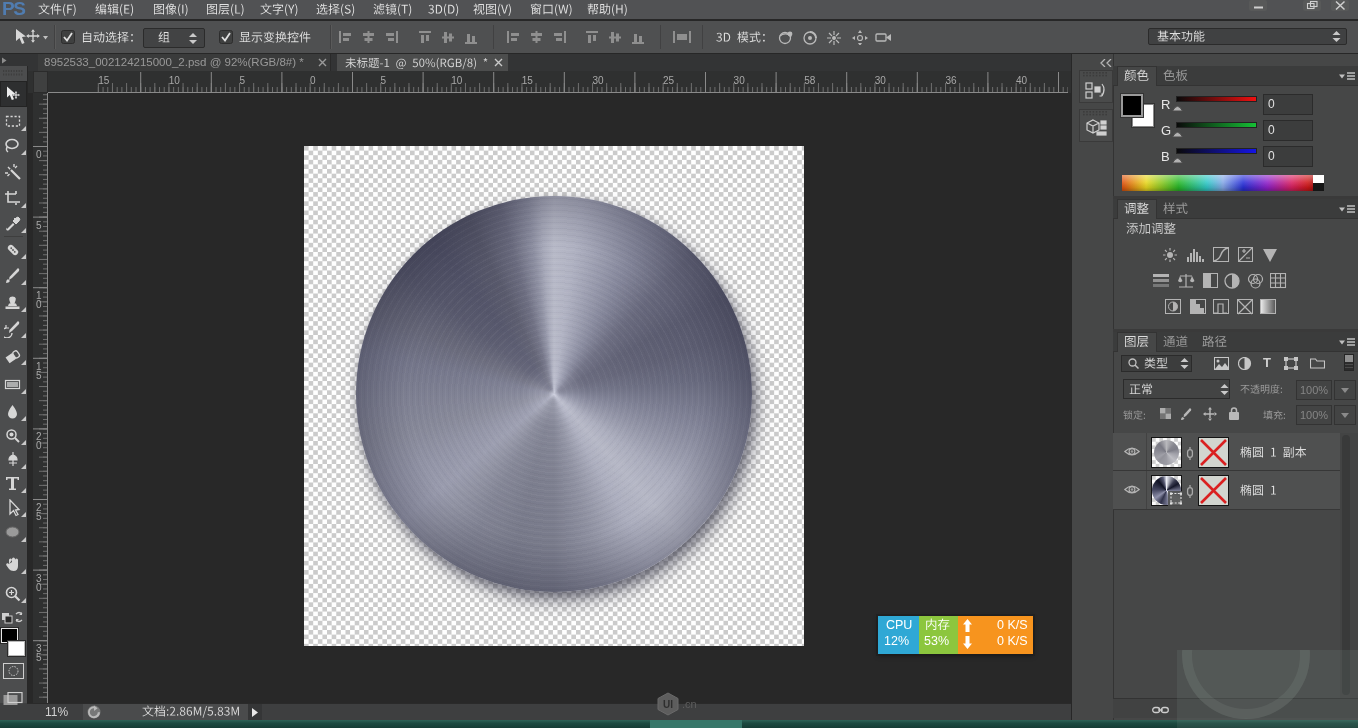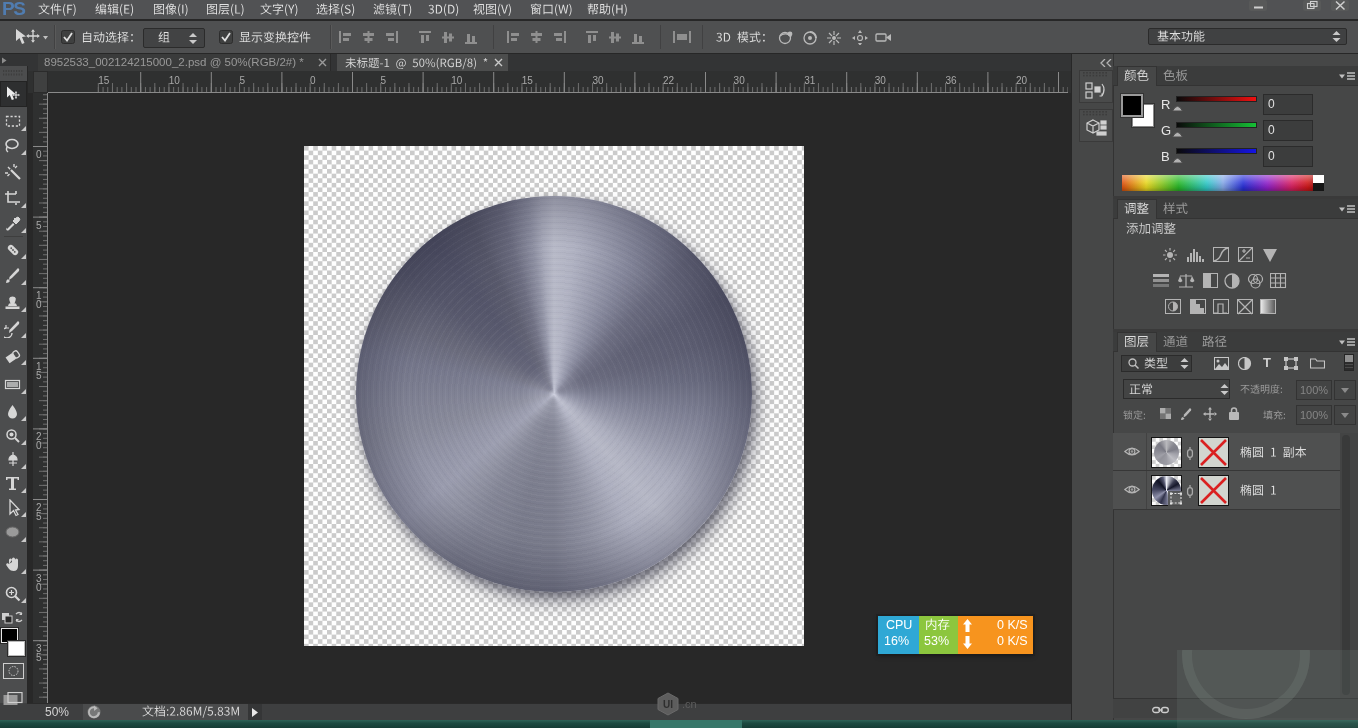--- a/index.html
+++ b/index.html
@@ -190,21 +190,21 @@
 <svg style="position:absolute;left:1157px;top:30px;overflow:visible" width="48" height="15">
     <path transform="translate(0 10.6) scale(0.01200)" d="M684 -839L684 -743L320 -743L320 -840L245 -840L245 -743L92 -743L92 -680L245 -680L245 -359L46 -359L46 -295L264 -295C206 -224 118 -161 36 -128C52 -114 74 -88 85 -70C182 -116 284 -201 346 -295L662 -295C723 -206 821 -123 917 -82C929 -100 951 -127 967 -141C883 -171 798 -229 741 -295L955 -295L955 -359L760 -359L760 -680L911 -680L911 -743L760 -743L760 -839ZM320 -680L684 -680L684 -613L320 -613ZM460 -263L460 -179L255 -179L255 -117L460 -117L460 -11L124 -11L124 53L882 53L882 -11L536 -11L536 -117L746 -117L746 -179L536 -179L536 -263ZM320 -557L684 -557L684 -487L320 -487ZM320 -430L684 -430L684 -359L320 -359ZM1460 -839L1460 -629L1065 -629L1065 -553L1367 -553C1294 -383 1170 -221 1037 -140C1055 -125 1080 -98 1092 -79C1237 -178 1366 -357 1444 -553L1460 -553L1460 -183L1226 -183L1226 -107L1460 -107L1460 80L1539 80L1539 -107L1772 -107L1772 -183L1539 -183L1539 -553L1553 -553C1629 -357 1758 -177 1906 -81C1920 -102 1946 -131 1965 -146C1826 -226 1700 -384 1628 -553L1937 -553L1937 -629L1539 -629L1539 -839ZM2038 -182L2056 -105C2163 -134 2307 -175 2443 -214L2434 -285L2273 -242L2273 -650L2419 -650L2419 -722L2051 -722L2051 -650L2199 -650L2199 -222C2138 -206 2082 -192 2038 -182ZM2597 -824C2597 -751 2596 -680 2594 -611L2426 -611L2426 -539L2591 -539C2576 -295 2521 -93 2307 22C2326 36 2351 62 2361 81C2590 -47 2649 -273 2665 -539L2865 -539C2851 -183 2834 -47 2805 -16C2794 -3 2784 0 2763 0C2741 0 2685 -1 2623 -6C2637 14 2645 46 2647 68C2704 71 2762 72 2794 69C2828 66 2850 58 2872 30C2910 -16 2924 -160 2940 -574C2940 -584 2940 -611 2940 -611L2669 -611C2671 -680 2672 -751 2672 -824ZM3383 -420L3383 -334L3170 -334L3170 -420ZM3100 -484L3100 79L3170 79L3170 -125L3383 -125L3383 -8C3383 5 3380 9 3367 9C3352 10 3310 10 3263 8C3273 28 3284 57 3288 77C3351 77 3394 76 3422 65C3449 53 3457 32 3457 -7L3457 -484ZM3170 -275L3383 -275L3383 -184L3170 -184ZM3858 -765C3801 -735 3711 -699 3625 -670L3625 -838L3551 -838L3551 -506C3551 -424 3576 -401 3672 -401C3692 -401 3822 -401 3844 -401C3923 -401 3946 -434 3954 -556C3933 -561 3903 -572 3888 -585C3883 -486 3876 -469 3837 -469C3809 -469 3699 -469 3678 -469C3633 -469 3625 -475 3625 -507L3625 -609C3722 -637 3829 -673 3908 -709ZM3870 -319C3812 -282 3716 -243 3625 -213L3625 -373L3551 -373L3551 -35C3551 49 3577 71 3674 71C3695 71 3827 71 3849 71C3933 71 3954 35 3963 -99C3943 -104 3913 -116 3896 -128C3892 -15 3884 4 3843 4C3814 4 3703 4 3681 4C3634 4 3625 -2 3625 -34L3625 -151C3726 -179 3841 -218 3919 -263ZM3084 -553C3105 -562 3140 -567 3414 -586C3423 -567 3431 -549 3437 -533L3502 -563C3481 -623 3425 -713 3373 -780L3312 -756C3337 -722 3362 -682 3384 -643L3164 -631C3207 -684 3252 -751 3287 -818L3209 -842C3177 -764 3122 -685 3105 -664C3088 -643 3073 -628 3058 -625C3067 -605 3080 -569 3084 -553Z" fill="#e0e0e0"></path>
   </svg>
 <svg style="position:absolute;left:1332px;top:31px;" width="9" height="11" viewBox="0 0 9 11">
     <path d="M4.5 0 L8.5 4 L0.5 4 Z M4.5 11 L8.5 7 L0.5 7 Z" fill="#c9c9c9"></path>
   </svg>
 <svg style="position:absolute;left:1px;top:57px;" width="6" height="7" viewBox="0 0 6 7">
     <path d="M1 0.5 L5.5 3.5 L1 6.5 Z" fill="#8c8c8c"></path>
   </svg>
 <div style="position:absolute;left:38px;top:54px;width:293px;height:17px;background:#3a3b3b;border-right:1px solid #2a2a2a"></div>
-<div style="position:absolute;left:44px;top:56px;font-size:11.5px;color:#989898;font-weight:normal;letter-spacing:0;white-space:nowrap;filter:grayscale(1)">8952533_002124215000_2.psd @ 50%(RGB/2#) *</div>
+<div style="position:absolute;left:44px;top:56px;font-size:11.5px;color:#989898;font-weight:normal;letter-spacing:0;white-space:nowrap;filter:grayscale(1)">8952533_002124215000_2.psd @ 92%(RGB/8#) *</div>
 <svg style="position:absolute;left:318px;top:58px;" width="9" height="9" viewBox="0 0 9 9">
     <path d="M1 1 L8 8 M8 1 L1 8" stroke="#9a9a9a" stroke-width="1.4"></path>
   </svg>
 <div style="position:absolute;left:337px;top:54px;width:171px;height:17px;background:#4c4d4d"></div>
 <svg style="position:absolute;left:345px;top:57px;overflow:visible" width="143" height="14">
     <path transform="translate(0 10.1) scale(0.01150)" d="M459 -839L459 -676L133 -676L133 -602L459 -602L459 -429L62 -429L62 -355L416 -355C326 -226 174 -101 34 -39C51 -24 76 5 89 24C221 -44 362 -163 459 -296L459 80L538 80L538 -300C636 -166 778 -42 911 25C924 5 949 -25 966 -40C826 -101 673 -226 581 -355L942 -355L942 -429L538 -429L538 -602L874 -602L874 -676L538 -676L538 -839ZM1466 -764L1466 -693L1902 -693L1902 -764ZM1779 -325C1826 -225 1873 -95 1888 -16L1957 -41C1940 -120 1892 -247 1843 -345ZM1491 -342C1465 -236 1420 -129 1364 -57C1381 -49 1411 -28 1425 -18C1479 -94 1529 -211 1560 -327ZM1422 -525L1422 -454L1636 -454L1636 -18C1636 -5 1632 -1 1617 0C1604 0 1557 1 1505 -1C1515 22 1526 54 1529 76C1599 76 1645 74 1674 62C1703 49 1712 26 1712 -17L1712 -454L1956 -454L1956 -525ZM1202 -840L1202 -628L1049 -628L1049 -558L1186 -558C1153 -434 1088 -290 1024 -215C1038 -196 1058 -165 1066 -145C1116 -209 1165 -314 1202 -422L1202 79L1277 79L1277 -444C1311 -395 1351 -333 1368 -301L1412 -360C1392 -388 1306 -498 1277 -531L1277 -558L1408 -558L1408 -628L1277 -628L1277 -840ZM2176 -615L2380 -615L2380 -539L2176 -539ZM2176 -743L2380 -743L2380 -668L2176 -668ZM2108 -798L2108 -484L2450 -484L2450 -798ZM2695 -530C2688 -271 2668 -143 2458 -77C2471 -65 2488 -42 2494 -27C2722 -103 2751 -248 2758 -530ZM2730 -186C2793 -141 2870 -75 2908 -33L2954 -79C2914 -120 2835 -183 2774 -226ZM2124 -302C2119 -157 2100 -37 2033 41C2049 49 2077 68 2088 78C2125 30 2149 -28 2164 -98C2254 35 2401 58 2614 58L2936 58C2940 39 2952 9 2963 -6C2905 -4 2660 -4 2615 -4C2495 -5 2395 -11 2317 -43L2317 -186L2483 -186L2483 -244L2317 -244L2317 -351L2501 -351L2501 -410L2049 -410L2049 -351L2252 -351L2252 -81C2222 -105 2197 -136 2178 -176C2183 -214 2186 -255 2188 -298ZM2540 -636L2540 -215L2603 -215L2603 -579L2841 -579L2841 -219L2907 -219L2907 -636L2719 -636C2731 -664 2744 -699 2757 -733L2955 -733L2955 -794L2499 -794L2499 -733L2681 -733C2672 -700 2661 -664 2650 -636ZM3046 -245L3302 -245L3302 -315L3046 -315ZM3435 0L3837 0L3837 -76L3690 -76L3690 -733L3620 -733C3580 -710 3533 -693 3468 -681L3468 -623L3599 -623L3599 -76L3435 -76ZM4851 173C4929 173 4999 155 5064 116L5039 62C4990 91 4927 112 4858 112C4668 112 4525 -12 4525 -230C4525 -491 4718 -661 4917 -661C5120 -661 5227 -529 5227 -348C5227 -204 5147 -117 5076 -117C5015 -117 4993 -160 5015 -249L5059 -472L4999 -472L4986 -426L4984 -426C4963 -463 4933 -481 4895 -481C4764 -481 4679 -340 4679 -222C4679 -120 4738 -63 4814 -63C4864 -63 4914 -97 4950 -140L4953 -140C4960 -83 5007 -55 5068 -55C5169 -55 5291 -157 5291 -352C5291 -572 5149 -722 4925 -722C4675 -722 4458 -526 4458 -227C4458 34 4633 173 4851 173ZM4832 -126C4787 -126 4753 -155 4753 -227C4753 -312 4808 -417 4895 -417C4926 -417 4946 -405 4967 -370L4936 -193C4897 -146 4863 -126 4832 -126ZM6110 13C6233 13 6350 -78 6350 -238C6350 -400 6250 -472 6129 -472C6085 -472 6052 -461 6019 -443L6038 -655L6314 -655L6314 -733L5958 -733L5934 -391L5983 -360C6025 -388 6056 -403 6105 -403C6197 -403 6257 -341 6257 -236C6257 -129 6188 -63 6101 -63C6016 -63 5962 -102 5921 -144L5875 -84C5925 -35 5995 13 6110 13ZM6681 13C6820 13 6909 -113 6909 -369C6909 -623 6820 -746 6681 -746C6541 -746 6453 -623 6453 -369C6453 -113 6541 13 6681 13ZM6681 -61C6598 -61 6541 -154 6541 -369C6541 -583 6598 -674 6681 -674C6764 -674 6821 -583 6821 -369C6821 -154 6764 -61 6681 -61ZM7163 -284C7264 -284 7330 -369 7330 -517C7330 -663 7264 -746 7163 -746C7063 -746 6997 -663 6997 -517C6997 -369 7063 -284 7163 -284ZM7163 -340C7105 -340 7066 -400 7066 -517C7066 -634 7105 -690 7163 -690C7221 -690 7260 -634 7260 -517C7260 -400 7221 -340 7163 -340ZM7184 13L7246 13L7651 -746L7589 -746ZM7674 13C7774 13 7840 -71 7840 -219C7840 -366 7774 -449 7674 -449C7574 -449 7508 -366 7508 -219C7508 -71 7574 13 7674 13ZM7674 -43C7616 -43 7576 -102 7576 -219C7576 -336 7616 -393 7674 -393C7731 -393 7772 -336 7772 -219C7772 -102 7731 -43 7674 -43ZM8118 196L8174 171C8088 29 8047 -141 8047 -311C8047 -480 8088 -649 8174 -792L8118 -818C8026 -668 7971 -507 7971 -311C7971 -114 8026 47 8118 196ZM8410 -385L8410 -658L8533 -658C8648 -658 8711 -624 8711 -528C8711 -432 8648 -385 8533 -385ZM8720 0L8824 0L8638 -321C8737 -345 8803 -413 8803 -528C8803 -680 8696 -733 8547 -733L8318 -733L8318 0L8410 0L8410 -311L8542 -311ZM9241 13C9339 13 9420 -23 9467 -72L9467 -380L9226 -380L9226 -303L9382 -303L9382 -111C9353 -84 9302 -68 9250 -68C9093 -68 9005 -184 9005 -369C9005 -552 9101 -665 9249 -665C9322 -665 9370 -634 9407 -596L9457 -656C9415 -700 9348 -746 9246 -746C9052 -746 8910 -603 8910 -366C8910 -128 9048 13 9241 13ZM9642 0L9875 0C10039 0 10153 -71 10153 -215C10153 -315 10091 -373 10004 -390L10004 -395C10073 -417 10111 -481 10111 -554C10111 -683 10007 -733 9859 -733L9642 -733ZM9734 -422L9734 -660L9847 -660C9962 -660 10020 -628 10020 -542C10020 -467 9969 -422 9843 -422ZM9734 -74L9734 -350L9862 -350C9991 -350 10062 -309 10062 -218C10062 -119 9988 -74 9862 -74ZM10209 179L10276 179L10575 -794L10509 -794ZM10870 13C11007 13 11099 -70 11099 -176C11099 -277 11040 -332 10976 -369L10976 -374C11019 -408 11073 -474 11073 -551C11073 -664 10997 -744 10872 -744C10758 -744 10671 -669 10671 -558C10671 -481 10717 -426 10770 -389L10770 -385C10703 -349 10636 -280 10636 -182C10636 -69 10734 13 10870 13ZM10920 -398C10833 -432 10754 -471 10754 -558C10754 -629 10803 -676 10871 -676C10949 -676 10995 -619 10995 -546C10995 -492 10969 -442 10920 -398ZM10871 -55C10783 -55 10717 -112 10717 -190C10717 -260 10759 -318 10818 -356C10922 -314 11012 -278 11012 -179C11012 -106 10956 -55 10871 -55ZM11244 196C11336 47 11391 -114 11391 -311C11391 -507 11336 -668 11244 -818L11187 -792C11273 -649 11316 -480 11316 -311C11316 -141 11273 29 11187 171ZM12137 -471L12217 -566L12295 -471L12339 -502L12275 -607L12384 -653L12367 -704L12253 -676L12243 -796L12189 -796L12179 -675L12065 -704L12048 -653L12156 -607L12093 -502Z" fill="#d5d5d5"></path>
   </svg>
 <svg style="position:absolute;left:494px;top:58px;" width="9" height="9" viewBox="0 0 9 9">
     <path d="M1 1 L8 8 M8 1 L1 8" stroke="#c9c9c9" stroke-width="1.4"></path>
   </svg>
@@ -516,26 +516,26 @@
     <rect x="0" y="21" width="1020" height="1" fill="#8a8a8a"></rect>
   </svg>
 <div style="position:absolute;left:98.20000000000002px;top:75px;font-size:10px;color:#a8a8a8;font-weight:normal;letter-spacing:0;white-space:nowrap;filter:grayscale(1)">15</div>
 <div style="position:absolute;left:168.8px;top:75px;font-size:10px;color:#a8a8a8;font-weight:normal;letter-spacing:0;white-space:nowrap;filter:grayscale(1)">10</div>
 <div style="position:absolute;left:239.4px;top:75px;font-size:10px;color:#a8a8a8;font-weight:normal;letter-spacing:0;white-space:nowrap;filter:grayscale(1)">5</div>
 <div style="position:absolute;left:310.0px;top:75px;font-size:10px;color:#a8a8a8;font-weight:normal;letter-spacing:0;white-space:nowrap;filter:grayscale(1)">0</div>
 <div style="position:absolute;left:380.6px;top:75px;font-size:10px;color:#a8a8a8;font-weight:normal;letter-spacing:0;white-space:nowrap;filter:grayscale(1)">5</div>
 <div style="position:absolute;left:451.2px;top:75px;font-size:10px;color:#a8a8a8;font-weight:normal;letter-spacing:0;white-space:nowrap;filter:grayscale(1)">10</div>
 <div style="position:absolute;left:521.8px;top:75px;font-size:10px;color:#a8a8a8;font-weight:normal;letter-spacing:0;white-space:nowrap;filter:grayscale(1)">15</div>
 <div style="position:absolute;left:592.4px;top:75px;font-size:10px;color:#a8a8a8;font-weight:normal;letter-spacing:0;white-space:nowrap;filter:grayscale(1)">30</div>
-<div style="position:absolute;left:663.0px;top:75px;font-size:10px;color:#a8a8a8;font-weight:normal;letter-spacing:0;white-space:nowrap;filter:grayscale(1)">22</div>
+<div style="position:absolute;left:663.0px;top:75px;font-size:10px;color:#a8a8a8;font-weight:normal;letter-spacing:0;white-space:nowrap;filter:grayscale(1)">25</div>
 <div style="position:absolute;left:733.5999999999999px;top:75px;font-size:10px;color:#a8a8a8;font-weight:normal;letter-spacing:0;white-space:nowrap;filter:grayscale(1)">30</div>
-<div style="position:absolute;left:804.1999999999999px;top:75px;font-size:10px;color:#a8a8a8;font-weight:normal;letter-spacing:0;white-space:nowrap;filter:grayscale(1)">31</div>
+<div style="position:absolute;left:804.1999999999999px;top:75px;font-size:10px;color:#a8a8a8;font-weight:normal;letter-spacing:0;white-space:nowrap;filter:grayscale(1)">58</div>
 <div style="position:absolute;left:874.8px;top:75px;font-size:10px;color:#a8a8a8;font-weight:normal;letter-spacing:0;white-space:nowrap;filter:grayscale(1)">30</div>
 <div style="position:absolute;left:945.4px;top:75px;font-size:10px;color:#a8a8a8;font-weight:normal;letter-spacing:0;white-space:nowrap;filter:grayscale(1)">36</div>
-<div style="position:absolute;left:1016.0px;top:75px;font-size:10px;color:#a8a8a8;font-weight:normal;letter-spacing:0;white-space:nowrap;filter:grayscale(1)">20</div>
+<div style="position:absolute;left:1016.0px;top:75px;font-size:10px;color:#a8a8a8;font-weight:normal;letter-spacing:0;white-space:nowrap;filter:grayscale(1)">40</div>
 <div style="position:absolute;left:33px;top:71px;width:15px;height:22px;background:#3f4040;border:1px solid #2b2b2b"></div>
 <div style="position:absolute;left:33px;top:93px;width:15px;height:610px;background:#2f3030"></div>
 <svg style="position:absolute;left:33px;top:93px;" width="15" height="610" viewBox="0 0 15 610">
     <rect x="10" y="1.23" width="5" height="1" fill="#6e6e6e"></rect>
     <rect x="10" y="5.93" width="5" height="1" fill="#6e6e6e"></rect>
     <rect x="10" y="10.64" width="5" height="1" fill="#6e6e6e"></rect>
     <rect x="10" y="15.35" width="5" height="1" fill="#6e6e6e"></rect>
     <rect x="10" y="20.05" width="5" height="1" fill="#6e6e6e"></rect>
     <rect x="10" y="24.76" width="5" height="1" fill="#6e6e6e"></rect>
     <rect x="10" y="29.47" width="5" height="1" fill="#6e6e6e"></rect>
@@ -898,21 +898,21 @@
 <div style="position:absolute;left:1px;top:628px;width:17px;height:15px;background:#000;border:1px solid #e8e8e8;box-shadow:0 0 0 1px #2a2a2a"></div>
 <div style="position:absolute;left:8px;top:641px;width:17px;height:15px;background:#fff;border:1px solid #bbb;box-shadow:0 0 0 1px #2a2a2a"></div>
 <svg style="position:absolute;left:3px;top:663px;" width="21" height="16" viewBox="0 0 21 16">
     <rect x="0.5" y="0.5" width="20" height="15" fill="none" stroke="#cfcfcf" stroke-width="1"></rect>
     <circle cx="10.5" cy="8" r="4.5" fill="none" stroke="#cfcfcf" stroke-width="1" stroke-dasharray="1.5 1.2"></circle>
   </svg>
 <svg style="position:absolute;left:3px;top:692px;" width="20" height="16" viewBox="0 0 20 16">
     <rect x="0.5" y="3" width="14" height="10" fill="#9a9a9a"></rect>
     <rect x="5" y="0.5" width="14" height="10" fill="none" stroke="#cfcfcf" stroke-width="1.2"></rect>
   </svg>
-<div style="position:absolute;left:45px;top:705px;font-size:12px;color:#d2d2d2;font-weight:normal;letter-spacing:0;white-space:nowrap;filter:grayscale(1)">50%</div>
+<div style="position:absolute;left:45px;top:705px;font-size:12px;color:#d2d2d2;font-weight:normal;letter-spacing:0;white-space:nowrap;filter:grayscale(1)">11%</div>
 <div style="position:absolute;left:83px;top:704px;width:179px;height:16px;background:#4a4b4c"></div>
 <svg style="position:absolute;left:87px;top:705px;" width="15" height="14" viewBox="0 0 15 14">
     <circle cx="7" cy="7" r="6.5" fill="#777878"></circle>
     <path d="M7 3.2 a4 4 0 1 0 3.8 4 l2.2 0 a6 6 0 1 1 -6 -6 Z" fill="#b9b9b9"></path>
     <path d="M7 0.5 l3.6 2.7 l-3.6 2.7 Z" fill="#b9b9b9"></path>
   </svg>
 <svg style="position:absolute;left:142px;top:705px;overflow:visible" width="98" height="15">
     <path transform="translate(0 10.6) scale(0.01200)" d="M423 -823C453 -774 485 -707 497 -666L580 -693C566 -734 531 -799 501 -847ZM50 -664L50 -590L206 -590C265 -438 344 -307 447 -200C337 -108 202 -40 36 7C51 25 75 60 83 78C250 24 389 -48 502 -146C615 -46 751 28 915 73C928 52 950 20 967 4C807 -36 671 -107 560 -201C661 -304 738 -432 796 -590L954 -590L954 -664ZM504 -253C410 -348 336 -462 284 -590L711 -590C661 -455 592 -344 504 -253ZM1851 -776C1830 -702 1788 -597 1753 -534L1813 -515C1848 -575 1891 -673 1925 -755ZM1397 -751C1430 -679 1469 -582 1486 -521L1551 -547C1533 -608 1493 -701 1458 -774ZM1193 -840L1193 -626L1047 -626L1047 -555L1181 -555C1151 -418 1088 -260 1026 -175C1038 -158 1056 -128 1065 -108C1113 -175 1159 -287 1193 -401L1193 79L1264 79L1264 -424C1295 -374 1332 -312 1347 -279L1393 -337C1375 -365 1291 -482 1264 -516L1264 -555L1390 -555L1390 -626L1264 -626L1264 -840ZM1369 -63L1369 9L1842 9L1842 71L1916 71L1916 -471L1694 -471L1694 -837L1621 -837L1621 -471L1392 -471L1392 -398L1842 -398L1842 -269L1404 -269L1404 -201L1842 -201L1842 -63ZM2139 -390C2175 -390 2205 -418 2205 -460C2205 -501 2175 -530 2139 -530C2102 -530 2073 -501 2073 -460C2073 -418 2102 -390 2139 -390ZM2139 13C2175 13 2205 -15 2205 -56C2205 -98 2175 -126 2139 -126C2102 -126 2073 -98 2073 -56C2073 -15 2102 13 2139 13ZM2322 0L2783 0L2783 -79L2580 -79C2543 -79 2498 -75 2460 -72C2632 -235 2748 -384 2748 -531C2748 -661 2665 -746 2534 -746C2441 -746 2377 -704 2318 -639L2371 -587C2412 -636 2463 -672 2523 -672C2614 -672 2658 -611 2658 -527C2658 -401 2552 -255 2322 -54ZM2972 13C3008 13 3038 -15 3038 -56C3038 -98 3008 -126 2972 -126C2935 -126 2906 -98 2906 -56C2906 -15 2935 13 2972 13ZM3391 13C3528 13 3620 -70 3620 -176C3620 -277 3561 -332 3497 -369L3497 -374C3540 -408 3594 -474 3594 -551C3594 -664 3518 -744 3393 -744C3279 -744 3192 -669 3192 -558C3192 -481 3238 -426 3291 -389L3291 -385C3224 -349 3157 -280 3157 -182C3157 -69 3255 13 3391 13ZM3441 -398C3354 -432 3275 -471 3275 -558C3275 -629 3324 -676 3392 -676C3470 -676 3516 -619 3516 -546C3516 -492 3490 -442 3441 -398ZM3392 -55C3304 -55 3238 -112 3238 -190C3238 -260 3280 -318 3339 -356C3443 -314 3533 -278 3533 -179C3533 -106 3477 -55 3392 -55ZM3967 13C4081 13 4178 -83 4178 -225C4178 -379 4098 -455 3974 -455C3917 -455 3853 -422 3808 -367C3812 -594 3895 -671 3997 -671C4041 -671 4085 -649 4113 -615L4165 -671C4124 -715 4069 -746 3993 -746C3851 -746 3722 -637 3722 -350C3722 -108 3827 13 3967 13ZM3810 -294C3858 -362 3914 -387 3959 -387C4048 -387 4091 -324 4091 -225C4091 -125 4037 -59 3967 -59C3875 -59 3820 -142 3810 -294ZM4322 0L4405 0L4405 -406C4405 -469 4399 -558 4393 -622L4397 -622L4456 -455L4595 -74L4657 -74L4795 -455L4854 -622L4858 -622C4853 -558 4846 -469 4846 -406L4846 0L4932 0L4932 -733L4821 -733L4681 -341C4664 -291 4649 -239 4630 -188L4626 -188C4608 -239 4592 -291 4573 -341L4433 -733L4322 -733ZM5044 179L5111 179L5410 -794L5344 -794ZM5687 13C5810 13 5927 -78 5927 -238C5927 -400 5827 -472 5706 -472C5662 -472 5629 -461 5596 -443L5615 -655L5891 -655L5891 -733L5535 -733L5511 -391L5560 -360C5602 -388 5633 -403 5682 -403C5774 -403 5834 -341 5834 -236C5834 -129 5765 -63 5678 -63C5593 -63 5539 -102 5498 -144L5452 -84C5502 -35 5572 13 5687 13ZM6119 13C6155 13 6185 -15 6185 -56C6185 -98 6155 -126 6119 -126C6082 -126 6053 -98 6053 -56C6053 -15 6082 13 6119 13ZM6538 13C6675 13 6767 -70 6767 -176C6767 -277 6708 -332 6644 -369L6644 -374C6687 -408 6741 -474 6741 -551C6741 -664 6665 -744 6540 -744C6426 -744 6339 -669 6339 -558C6339 -481 6385 -426 6438 -389L6438 -385C6371 -349 6304 -280 6304 -182C6304 -69 6402 13 6538 13ZM6588 -398C6501 -432 6422 -471 6422 -558C6422 -629 6471 -676 6539 -676C6617 -676 6663 -619 6663 -546C6663 -492 6637 -442 6588 -398ZM6539 -55C6451 -55 6385 -112 6385 -190C6385 -260 6427 -318 6486 -356C6590 -314 6680 -278 6680 -179C6680 -106 6624 -55 6539 -55ZM7076 13C7207 13 7312 -65 7312 -196C7312 -297 7243 -361 7157 -382L7157 -387C7235 -414 7287 -474 7287 -563C7287 -679 7197 -746 7073 -746C6989 -746 6924 -709 6869 -659L6918 -601C6960 -643 7011 -672 7070 -672C7147 -672 7194 -626 7194 -556C7194 -477 7143 -416 6991 -416L6991 -346C7161 -346 7219 -288 7219 -199C7219 -115 7158 -63 7070 -63C6987 -63 6932 -103 6889 -147L6842 -88C6890 -35 6962 13 7076 13ZM7469 0L7552 0L7552 -406C7552 -469 7546 -558 7540 -622L7544 -622L7603 -455L7742 -74L7804 -74L7942 -455L8001 -622L8005 -622C8000 -558 7993 -469 7993 -406L7993 0L8079 0L8079 -733L7968 -733L7828 -341C7811 -291 7796 -239 7777 -188L7773 -188C7755 -239 7739 -291 7720 -341L7580 -733L7469 -733Z" fill="#d8d8d8"></path>
   </svg>
 <div style="position:absolute;left:248px;top:704px;width:14px;height:16px;background:#353637"></div>
@@ -1279,21 +1279,21 @@
       <rect x="0.7" y="2.5" width="7" height="5" rx="2.5"></rect>
       <rect x="9.3" y="2.5" width="7" height="5" rx="2.5"></rect>
       <path d="M6 5 h5"></path>
     </g>
   </svg>
 <div style="position:absolute;left:878px;top:616px;width:155px;height:38px;box-shadow:0 0 0 2px rgba(30,30,30,0.55), 0 2px 5px rgba(0,0,0,0.4)"></div>
 <div style="position:absolute;left:878px;top:616px;width:41px;height:38px;background:#2fa8d5"></div>
 <div style="position:absolute;left:919px;top:616px;width:39px;height:38px;background:#8cc63e"></div>
 <div style="position:absolute;left:958px;top:616px;width:75px;height:38px;background:#f7941e"></div>
 <div style="position:absolute;left:886px;top:618px;font-size:12.5px;color:#fff;font-weight:normal;letter-spacing:0;white-space:nowrap;filter:grayscale(1)">CPU</div>
-<div style="position:absolute;left:884px;top:634px;font-size:12.5px;color:#fff;font-weight:normal;letter-spacing:0;white-space:nowrap;filter:grayscale(1)">16%</div>
+<div style="position:absolute;left:884px;top:634px;font-size:12.5px;color:#fff;font-weight:normal;letter-spacing:0;white-space:nowrap;filter:grayscale(1)">12%</div>
 <svg style="position:absolute;left:925px;top:618px;overflow:visible" width="25" height="16">
     <path transform="translate(0 11.0) scale(0.01250)" d="M99 -669L99 82L173 82L173 -595L462 -595C457 -463 420 -298 199 -179C217 -166 242 -138 253 -122C388 -201 460 -296 498 -392C590 -307 691 -203 742 -135L804 -184C742 -259 620 -376 521 -464C531 -509 536 -553 538 -595L829 -595L829 -20C829 -2 824 4 804 5C784 5 716 6 645 3C656 24 668 58 671 79C761 79 823 79 858 67C892 54 903 30 903 -19L903 -669L539 -669L539 -840L463 -840L463 -669ZM1613 -349L1613 -266L1335 -266L1335 -196L1613 -196L1613 -10C1613 4 1610 8 1592 9C1574 10 1514 10 1448 8C1458 29 1468 58 1471 79C1557 79 1613 79 1647 68C1680 56 1689 35 1689 -9L1689 -196L1957 -196L1957 -266L1689 -266L1689 -324C1762 -370 1840 -432 1894 -492L1846 -529L1831 -525L1420 -525L1420 -456L1761 -456C1718 -416 1663 -375 1613 -349ZM1385 -840C1373 -797 1359 -753 1342 -709L1063 -709L1063 -637L1311 -637C1246 -499 1153 -370 1031 -284C1043 -267 1061 -235 1069 -216C1112 -247 1152 -282 1188 -320L1188 78L1264 78L1264 -411C1316 -481 1358 -557 1394 -637L1939 -637L1939 -709L1424 -709C1438 -746 1451 -784 1462 -821Z" fill="#ffffff"></path>
   </svg>
 <div style="position:absolute;left:924px;top:634px;font-size:12.5px;color:#fff;font-weight:normal;letter-spacing:0;white-space:nowrap;filter:grayscale(1)">53%</div>
 <svg style="position:absolute;left:962px;top:619px;" width="11" height="13" viewBox="0 0 11 13">
     <path d="M5.5 0 L10 5.5 H7.5 V13 H3.5 V5.5 H1 Z" fill="#fff"></path>
   </svg>
 <svg style="position:absolute;left:962px;top:636px;" width="11" height="13" viewBox="0 0 11 13">
     <path d="M5.5 13 L10 7.5 H7.5 V0 H3.5 V7.5 H1 Z" fill="#fff"></path>
   </svg>

